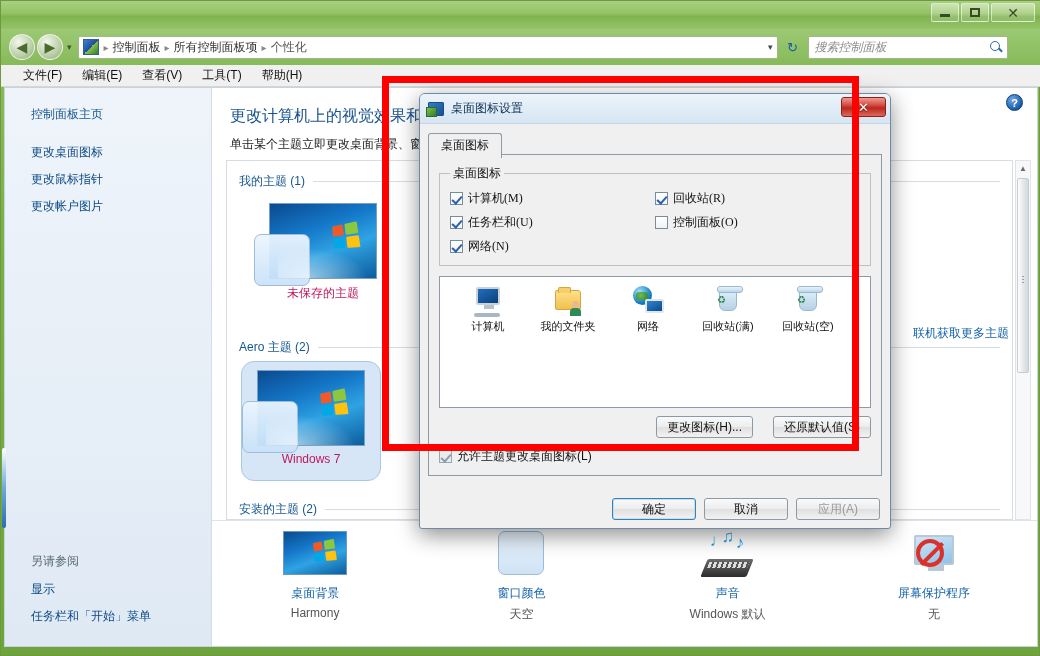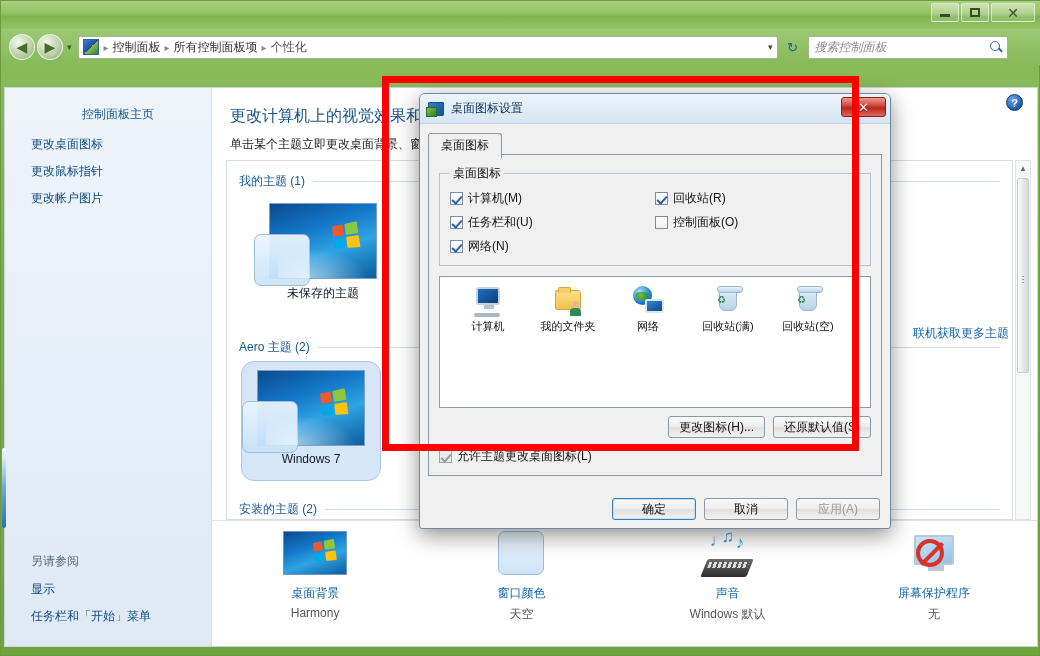--- a/index.html
+++ b/index.html
@@ -126,21 +126,21 @@
 
   
   #sidebar {
     width: 207px; height: 100%;
     background: linear-gradient(180deg,#eef4fa 0%,#e6eef7 60%,#dfe9f4 100%);
     border-right: 1px solid #d3dde6;
     position: relative;
     padding-top: 16px;
   }
   #sidebar .sb-head {
-    color: #16568f; font-size: 12px; padding: 2px 6px 0 26px; margin-bottom: 8px; text-align: center;
+    color: #16568f; font-size: 12px; padding: 2px 6px 0 26px; margin-bottom: 16px;
   }
   #sidebar .sb-link {
     color: #0d4a85; font-size: 12px; padding: 5px 0 5px 26px;
   }
   #sidebar .sb-bottom {
     position: absolute; left: 0; bottom: 16px; width: 100%;
   }
   #sidebar .sb-bottom .sb-sec {
     color: #5a6a78; font-size: 12px; padding: 3px 0 6px 26px;
   }
@@ -203,21 +203,21 @@
     display:grid; grid-template-columns:1fr 1fr; grid-template-rows:1fr 1fr; gap:2px;
     transform: perspective(40px) rotateY(-14deg) rotate(-8deg);
   }
   .flag i { display:block; border-radius:1px; }
   .f1{background:#f05a28}.f2{background:#8dc63f}.f3{background:#00a8e8}.f4{background:#ffc20e}
   .winpane {
     position:absolute; left:-16px; bottom:-8px; width:56px; height:52px;
     background: linear-gradient(180deg, rgba(235,245,255,.95), rgba(200,225,248,.92));
     border:1px solid #9dbcd8; border-radius:7px;
   }
-  .theme-name { margin-top: 6px; font-size: 12px; color: #0f172a; }
+  .theme-name { margin-top: 6px; font-size: 12px; color: #be185d; }
 
   
   #bottom-strip {
     position: absolute; left: 0; right: 0; bottom: 0; height: 126px;
     border-top: 1px solid #dde3e8;
     display: flex; align-items: flex-start; padding-top: 10px;
   }
   .bi { flex: 1; display: flex; flex-direction: column; align-items: center; }
   .bi .ico { width: 64px; height: 48px; position: relative; margin-bottom: 6px; }
   .bi .lbl { color: #1463a8; font-size: 12px; }
@@ -335,21 +335,21 @@
     border: 1px solid #8e9aa6; background: #f0f0f0;
     height: calc(100% - 22px - 44px); padding: 10px;
     position: relative;
   }
 
   fieldset.grp {
     border: 1px solid #b9c2cb; margin: 0; padding: 8px 10px 10px 10px;
   }
   fieldset.grp > legend { font-size: 12px; color: #111; padding: 0 3px; }
   .cb-grid { display: grid; grid-template-columns: 1fr 1fr; row-gap: 7px; }
-  .cb { display: flex; align-items: center; font-size: 12px; color: #111; }
+  .cb { display: flex; align-items: center; font-size: 12px; color: #111; font-family: Liberation Serif, serif; }
   .cbx {
     width: 13px; height: 13px; margin-right: 5px;
     border: 1px solid #7a8b99; background: linear-gradient(180deg,#fff,#eef2f5);
     position: relative; flex: none;
   }
   .cbx.on::after {
     content:""; position:absolute; left:3px; top:1px; width:4px;height:8px;
     border: solid #2b5ea8; border-width: 0 2px 2px 0; transform: rotate(42deg);
   }
   .cbx.dim { background:#e9ecef; border-color:#9aa7b3; }
@@ -386,21 +386,21 @@
   .art-netmon{position:absolute;right:0px;bottom:4px;width:19px;height:14px;
     background: linear-gradient(150deg,#2f86d4,#0d4a88); border:2px solid #dfe6ec;border-radius:2px;}
   .art-bin{position:absolute;left:7px;top:4px;width:18px;height:22px;
     background: linear-gradient(180deg,rgba(222,238,248,.95),rgba(178,207,228,.95));
     border:1px solid #9bb8cf;border-radius:2px 2px 6px 6px;}
   .art-bin::before{content:"";position:absolute;left:-3px;top:-4px;width:24px;height:5px;
     background: linear-gradient(180deg,#e9f4fb,#bcd6e8);border:1px solid #9bb8cf;border-radius:3px;}
   .art-rec{position:absolute;left:5px;top:9px;font-size:10px;color:#2e8b57;}
 
   .dlg-actions {
-    display: flex; justify-content: flex-end; gap: 8px; margin-top: 8px;
+    display: flex; justify-content: flex-end; gap: 20px; margin-top: 8px;
   }
   .btn {
     min-width: 84px; height: 22px; padding: 0 10px;
     border: 1px solid #8d9aa6; border-radius: 3px;
     background: linear-gradient(180deg,#fafafa 0%, #ededed 48%, #e0e0e0 52%, #f2f2f2 100%);
     font-size: 12px; color: #111;
     display: flex; align-items: center; justify-content: center;
   }
   .btn.primary { border-color: #3c7fb1; box-shadow: 0 0 0 1px #bfe0f5 inset; }
   .btn.disabled { color: #9a9a9a; }
@@ -458,20 +458,27 @@
     </div>
 
     <div id="refreshbtn">↻</div>
 
     <div id="searchbox">
       <input id="searchinput" type="text" placeholder="搜索控制面板" style="">
       <span class="mag"></span>
     </div>
   </div>
 
+  <div id="menubar">
+    <div class="menuitem">文件(F)</div>
+    <div class="menuitem">编辑(E)</div>
+    <div class="menuitem">查看(V)</div>
+    <div class="menuitem">工具(T)</div>
+    <div class="menuitem">帮助(H)</div>
+  </div>
 
   <div id="content">
 
     <div id="sidebar">
       <div class="sb-head">控制面板主页</div>
       <div class="sb-link">更改桌面图标</div>
       <div class="sb-link">更改鼠标指针</div>
       <div class="sb-link">更改帐户图片</div>
       <div class="sb-scrollmark"></div>
       <div class="sb-bottom">

